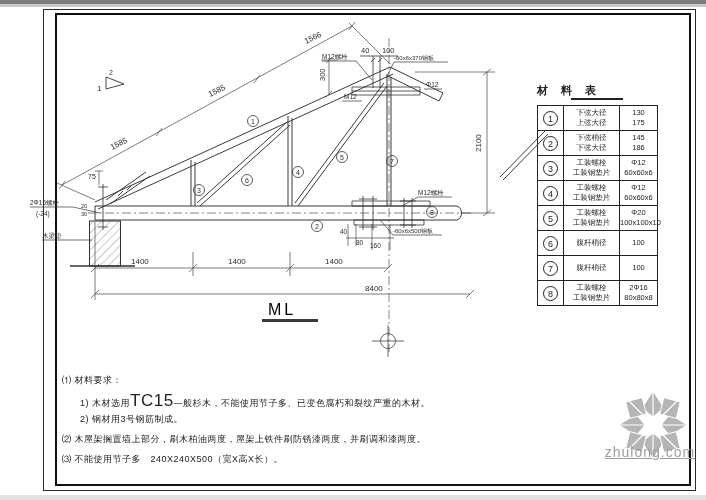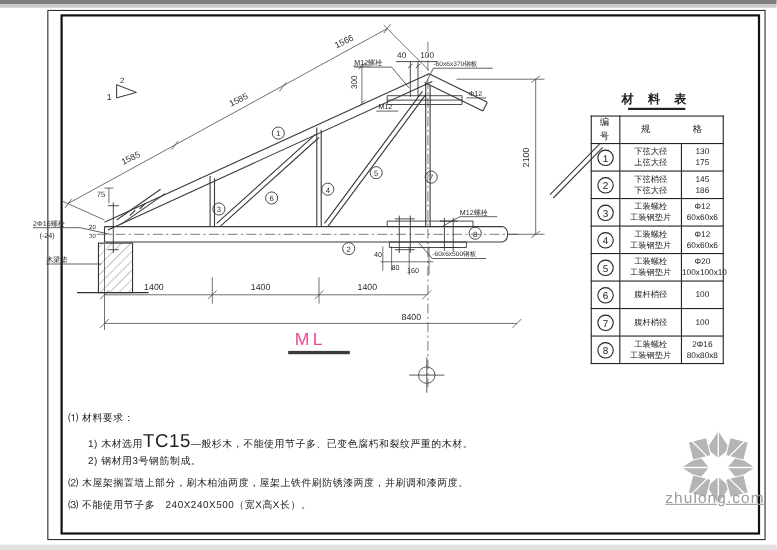--- a/index.html
+++ b/index.html
@@ -6,24 +6,24 @@
   html,body { width:706px; height:500px; background:#fff; overflow:hidden;
               font-family:"Liberation Sans","DejaVu Sans",sans-serif; color:#222; }
   .abs { position:absolute; }
   .nowrap { white-space:nowrap; }
   #sheet-outer { left:43px; top:9px; width:653px; height:482px; border:1.5px solid #2b2b2b; background:#fff; }
   #sheet-inner { left:55px; top:13px; width:636px; height:473px; border:2.5px solid #111; }
   #top-strip { left:0; top:0; width:706px; height:7px;
                background:linear-gradient(#7e7e7e 0 55%, #c9c9c9 55% 100%); }
   #bottom-strip { left:0; top:495px; width:706px; height:5px; background:#e2e2e2; }
   svg text { fill:#2c2c2c; }
-  .ml-label { left:268px; top:301px; font-size:16px; letter-spacing:3px; color:#ec4899; }
+  .ml-label { left:268px; top:301px; font-size:16px; letter-spacing:3px; color:#000000; }
   .ml-underline { left:262px; top:319px; width:56px; height:3px; background:#3a3a3a; }
   
-  #tbl-title { left:537px; top:83px; width:120px; text-align:center; font-size:11px;
+  #tbl-title { left:537px; top:83px; width:120px; text-align:left; font-size:11px;
                letter-spacing:5px; font-weight:bold; }
   #tbl-title-rule { left:571px; top:98px; width:52px; height:2px; background:#222; }
   table.mat { position:absolute; left:537px; top:105px; border-collapse:collapse;
               table-layout:fixed; width:120px; }
   table.mat td, table.mat th { border:1px solid #222; padding:0; text-align:center;
               font-weight:normal; }
   table.mat th { height:17px; font-size:8.5px; letter-spacing:2px; }
   table.mat th.spec { letter-spacing:18px; text-indent:18px; }
   table.mat td { height:25px; font-size:7.5px; line-height:10px; }
   .circ { width:15px; height:15px; border:1px solid #222; border-radius:50%;
@@ -191,24 +191,20 @@
 
 <div class="abs" id="tbl-title">材 料 表</div>
 <div class="abs" id="tbl-title-rule"></div>
 <table class="mat">
   <colgroup>
       <col style="width:26px">
       <col style="width:56px">
       <col style="width:38px">
     </colgroup>
   <tbody>
-      <tr>
-    <th>编 号</th>
-    <th class="spec" colspan="2">规 格</th>
-  </tr>
   <tr>
     <td>
           <div class="circ">1</div>
         </td>
     <td>
           <div>下弦大径</div>
           <div>上弦大径</div>
         </td>
     <td>
           <div>130</div>

